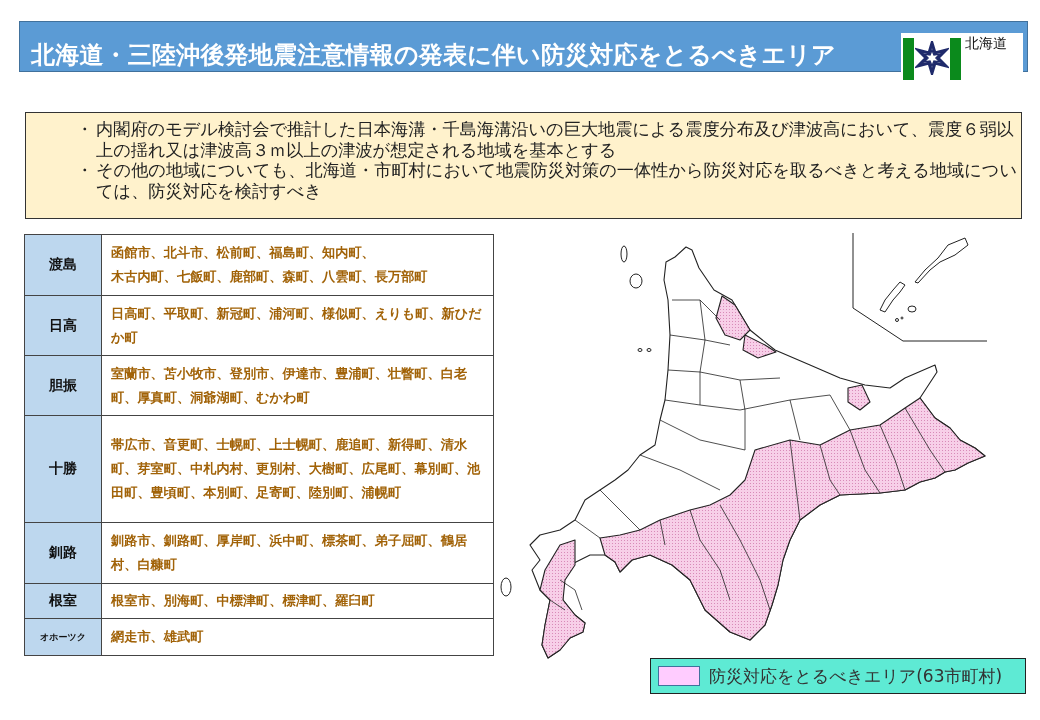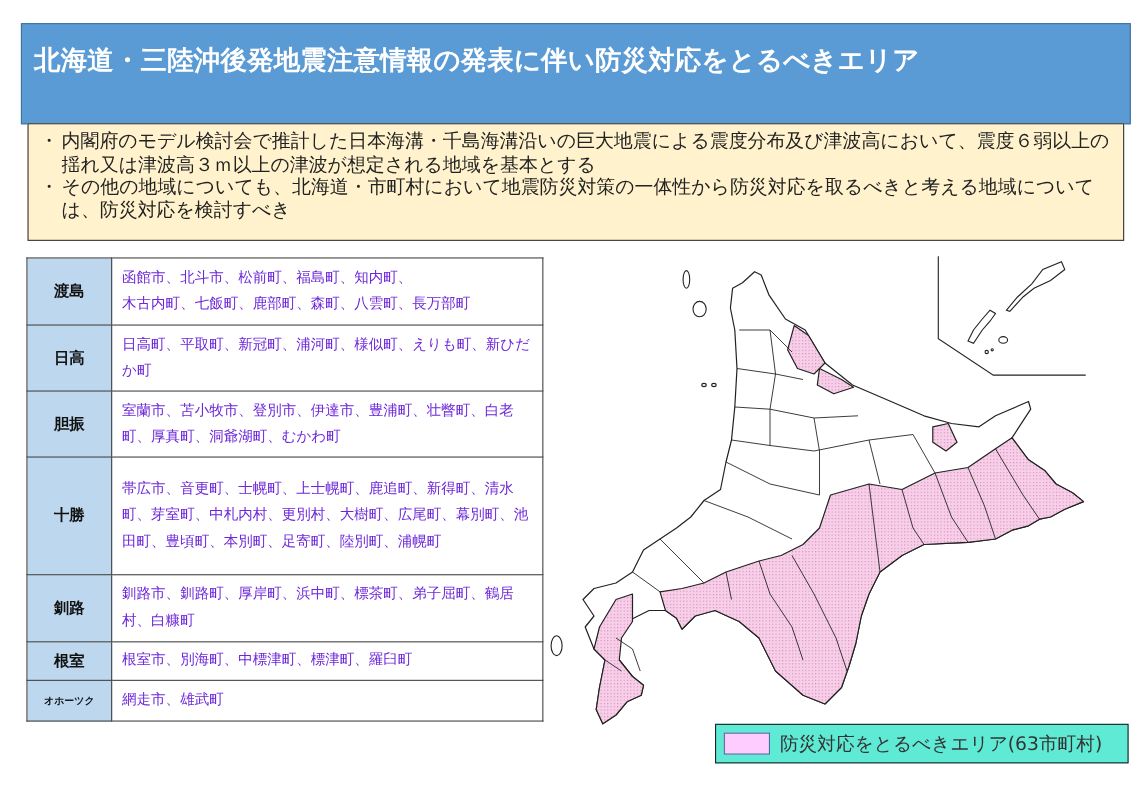--- a/index.html
+++ b/index.html
@@ -1,53 +1,64 @@
 <!DOCTYPE html>
 <html><head>
 <meta charset="utf-8">
 <style>
   html, body { margin:0; padding:0; }
   body { width:1040px; height:720px; background:#ffffff; position:relative; overflow:hidden;
          font-family:"DejaVu Sans","Liberation Sans",sans-serif; color:#222; }
-  .header { position:absolute; left:19px; top:21px; width:1009px; height:92px;
+  .header { position:absolute; left:19px; top:21px; width:1009px; height:51px;
             background:#5b9bd5; border:1px solid #41719c; box-sizing:border-box; }
   .header-title { position:absolute; left:11px; top:17px; font-size:24px; font-weight:bold;
                   color:#ffffff; letter-spacing:0.2px; white-space:nowrap; }
   .logo { position:absolute; left:881px; top:11px; width:122px; height:51px; background:#fff; }
   .logo .bar { position:absolute; top:5px; width:11px; height:42px; background:#0b8a1c; }
   .logo .bar.l { left:2px; } .logo .bar.r { left:49px; }
   .logo .mark { position:absolute; left:14px; top:8px; width:34px; height:34px; }
   .logo .name { position:absolute; left:64px; top:2px; font-size:14px; color:#111; }
 
   .info { position:absolute; left:25px; top:112px; width:997px; height:107px;
-          background:#fff2cc; border:1px solid #333; box-sizing:border-box; }
+          background:#fff2cc; border:1px solid #333; box-sizing:border-box;padding-left:40px; }
   .info ul { list-style:none; margin:0; padding:6px 0 0 12px; }
   .info li { font-size:17.2px; line-height:20.5px; color:#222; position:relative; padding-left:18px; }
   .info li::before { content:"・"; position:absolute; left:-2px; top:0; }
 
   .table { position:absolute; left:24px; top:234px; width:470px; border-collapse:collapse;border-radius:15px; }
   .table td { border:1px solid #444; padding:0; vertical-align:middle; }
   .table td.region { width:76px; background:#bdd7ee; text-align:center; font-weight:bold;
                      font-size:14px; color:#111; }
   .table td.region.small { font-size:9px; }
-  .table td.munis { padding:4px 4px 4px 9px; font-size:13.2px; line-height:24px; color:#6d28d9; }
+  .table td.munis { padding:4px 4px 4px 9px; font-size:13.2px; line-height:24px; color:#a16207;font-weight:bold; }
 
   .map { position:absolute; left:495px; top:225px; width:545px; height:440px; }
 
   .legend { position:absolute; left:650px; top:658px; width:376px; height:36px;
             border:1px solid #222; box-sizing:border-box; background:#5eead4; }
   .legend .swatch { position:absolute; left:7px; top:7px; width:42px; height:20px;
                     background:#ffccff; border:1px solid #41719c; box-sizing:border-box; }
   .legend .label { position:absolute; left:58px; top:6px; font-size:17px; color:#333; white-space:nowrap; }
 </style>
 </head>
 <body>
 
 <div class="header">
   <div class="header-title">北海道・三陸沖後発地震注意情報の発表に伴い防災対応をとるべきエリア</div>
+  <div class="logo">
+    <div class="bar l"></div>
+    <svg class="mark" viewBox="0 0 34 34">
+      <g fill="none" stroke="#1f2a6b" stroke-width="3">
+        <polygon points="17,2 20,12 31,9 23,17 31,25 20,22 17,32 14,22 3,25 11,17 3,9 14,12"></polygon>
+      </g>
+      <polygon points="17,9 19,14 25,13 21,17 25,21 19,20 17,25 15,20 9,21 13,17 9,13 15,14" fill="#fff" stroke="#1f2a6b" stroke-width="1.5"></polygon>
+    </svg>
+    <div class="bar r"></div>
+    <div class="name">北海道</div>
+  </div>
 </div>
 
 <div class="info">
   <ul>
     <li>内閣府のモデル検討会で推計した日本海溝・千島海溝沿いの巨大地震による震度分布及び津波高において、震度６弱以上の揺れ又は津波高３ｍ以上の津波が想定される地域を基本とする</li>
     <li>その他の地域についても、北海道・市町村において地震防災対策の一体性から防災対応を取るべきと考える地域については、防災対応を検討すべき</li>
   </ul>
 </div>
 
 <table class="table">

